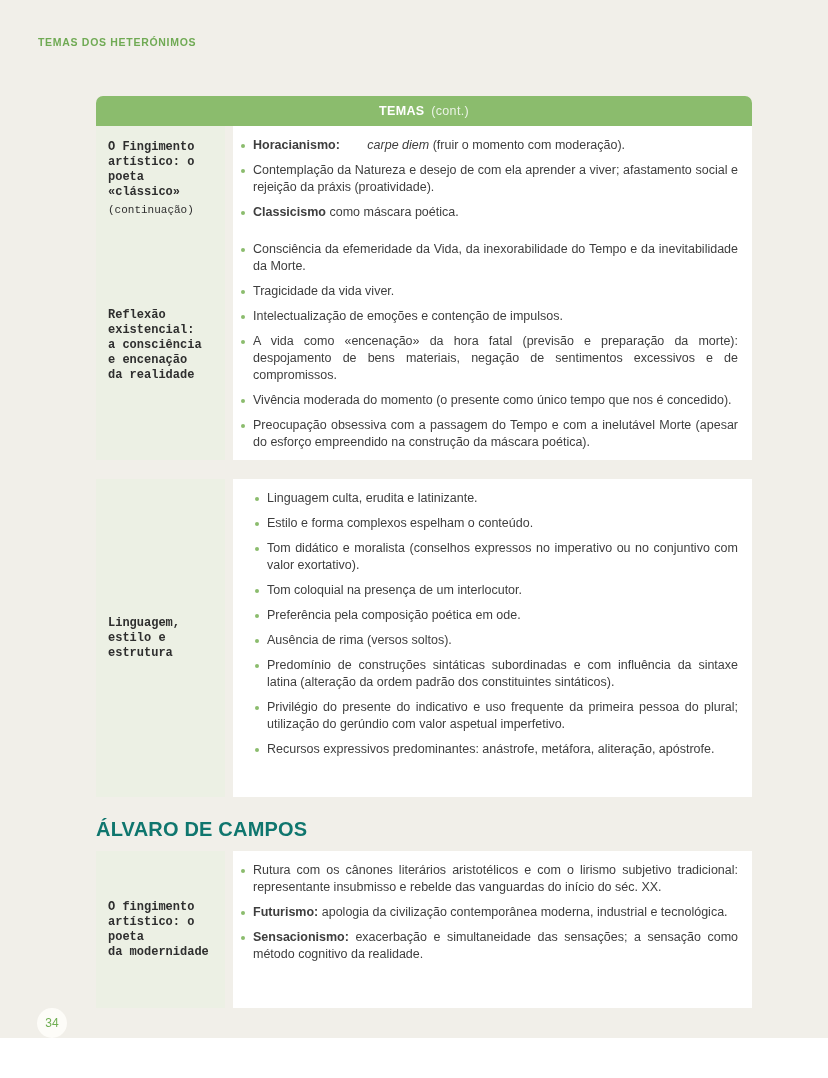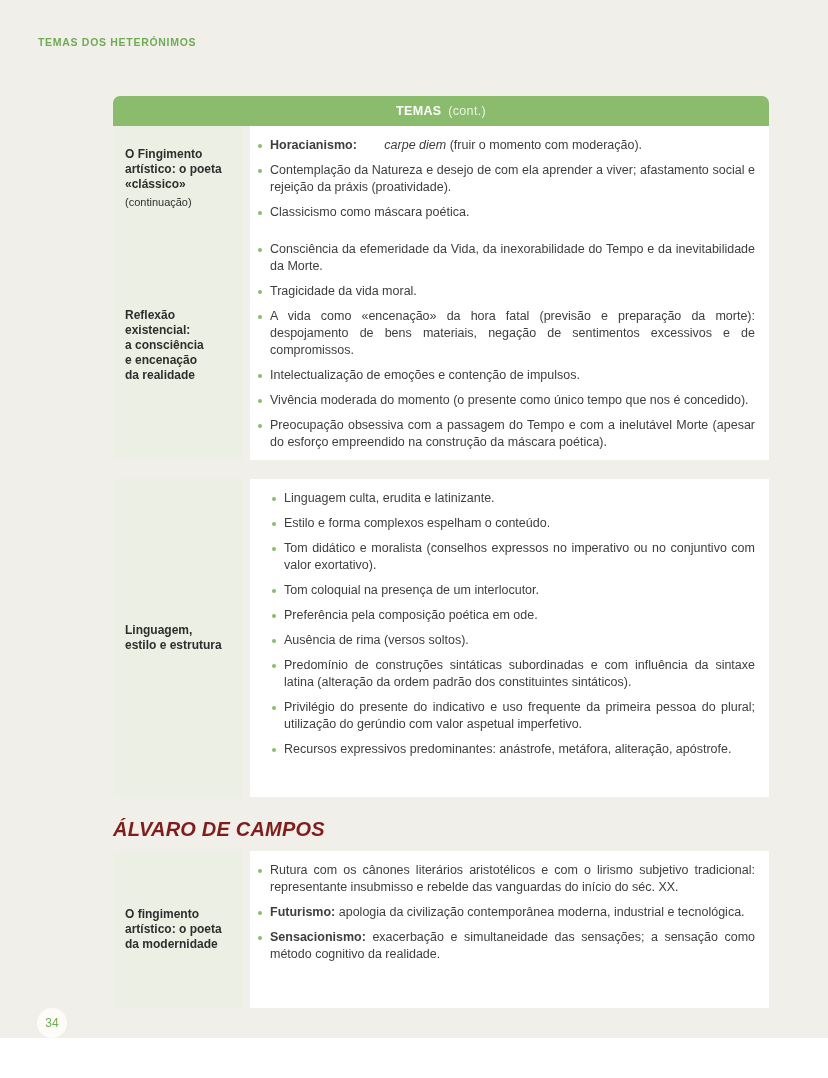--- a/index.html
+++ b/index.html
@@ -13,21 +13,21 @@
     width:828px; height:1078px;
     background:#f1efe9;
     overflow:hidden;
   }
   .kicker {
     position:absolute; left:38px; top:36px;
     font-size:10.5px; font-weight:bold; letter-spacing:0.7px;
     color:#70aa54;
   }
   .main {
-    position:absolute; left:113px; top:96px; width:656px;
+    position:absolute; left:96px; top:96px; width:656px;
   }
   .tbl-header {
     height:30px;
     background:#8bbc6d;
     border-radius:7px 7px 0 0;
     display:flex; align-items:center; justify-content:center;
     color:#ffffff; font-size:12.5px; letter-spacing:0.3px;
   }
   .tbl-header .title { font-weight:bold; }
   .tbl-header .suffix { color:rgba(255,255,255,0.82); margin-left:7px; }
@@ -35,34 +35,35 @@
     display:grid;
     grid-template-columns:129px 519px;
     column-gap:8px;
     row-gap:0;
   }
   .cell { box-sizing:border-box; }
   .cell-label {
     background:#ecf0e4;
     display:flex; flex-direction:column; justify-content:center;
     padding:12px 6px 12px 12px;
+    font-family:Liberation Mono, monospace;
   }
   .cell-content {
     background:#ffffff;
     padding:11px 14px 9px 7px;
   }
   .r-temas-1 .cell-content { min-height:104px; }
   .r-temas-2 .cell-content { min-height:203px; }
   .r-ling .cell-content    { min-height:318px;padding-left:21px; }
   .r-campos .cell-content  { min-height:157px; }
   .tbl-linguagem { margin-top:19px; }
   .section-heading {
     margin:21px 0 11px 0;
     font-size:20px; line-height:22px; font-weight:bold;
-    color:#7f1d1d; letter-spacing:0.2px;font-style:italic;
+    color:#0f766e; letter-spacing:0.2px;
   }
   .row-label {
     font-size:12px; line-height:15px; font-weight:bold;
     color:#2e2e2e;
     white-space:pre-line;
   }
   .label-note {
     font-size:11px; line-height:14px; font-weight:normal;
     color:#2e2e2e; margin-top:3px;
   }
@@ -114,38 +115,38 @@
         <div class="cell cell-label">
           <div class="row-label">O Fingimento
 artístico: o poeta
 «clássico»</div>
           <div class="label-note">(continuação)</div>
         </div>
         <div class="cell cell-content">
           <ul class="bullets">
               <li><span style="font-weight: bold;">Horacianismo: </span><span style="font-style: italic; margin-left: 24px;">carpe diem</span><span> (fruir o momento com moderação).</span></li>
               <li><span>Contemplação da Natureza e desejo de com ela aprender a viver; afastamento social e rejeição da práxis (proatividade).</span></li>
-              <li><span style="font-weight: normal; margin-top: 48px;">Classicismo</span><span> como máscara poética.</span></li>
+              <li><span style="font-weight: bold; margin-top: 48px;">Classicismo</span><span> como máscara poética.</span></li>
             </ul>
         </div>
       </div>
       <div class="tbl r-temas-2">
         <div class="cell cell-label">
           <div class="row-label">Reflexão
 existencial:
 a consciência
 e encenação
 da realidade</div>
         </div>
         <div class="cell cell-content">
           <ul class="bullets">
               <li><span>Consciência da efemeridade da Vida, da inexorabilidade do Tempo e da inevitabilidade da Morte.</span></li>
-              <li><span>Tragicidade da vida moral.</span></li>
+              <li><span>Tragicidade da vida viver.</span></li>
+              <li><span>Intelectualização de emoções e contenção de impulsos.</span></li>
               <li><span>A vida como «encenação» da hora fatal (previsão e preparação da morte): despojamento de bens materiais, negação de sentimentos excessivos e de compromissos.</span></li>
-              <li><span>Intelectualização de emoções e contenção de impulsos.</span></li>
               <li><span>Vivência moderada do momento (o presente como único tempo que nos é concedido).</span></li>
               <li><span>Preocupação obsessiva com a passagem do Tempo e com a inelutável Morte (apesar do esforço empreendido na construção da máscara poética).</span></li>
             </ul>
         </div>
       </div>
     </div>
 
     <div class="tbl tbl-linguagem r-ling">
       <div class="cell cell-label">
         <div class="row-label">Linguagem,

